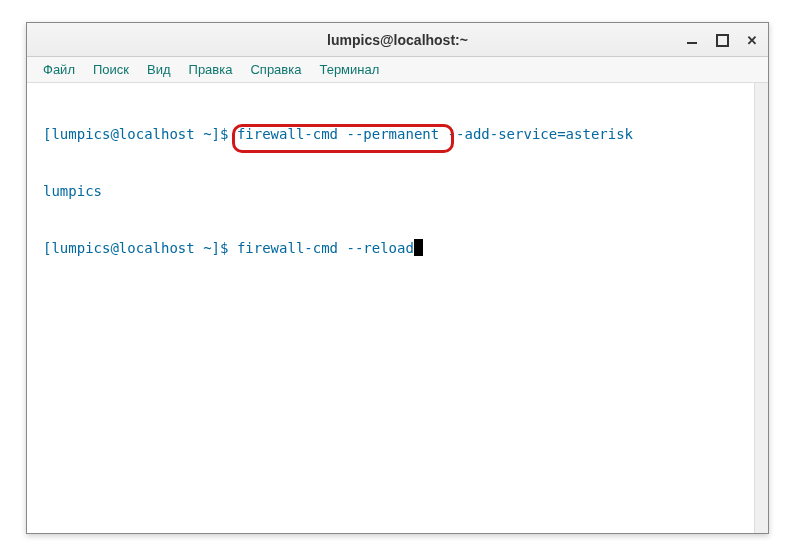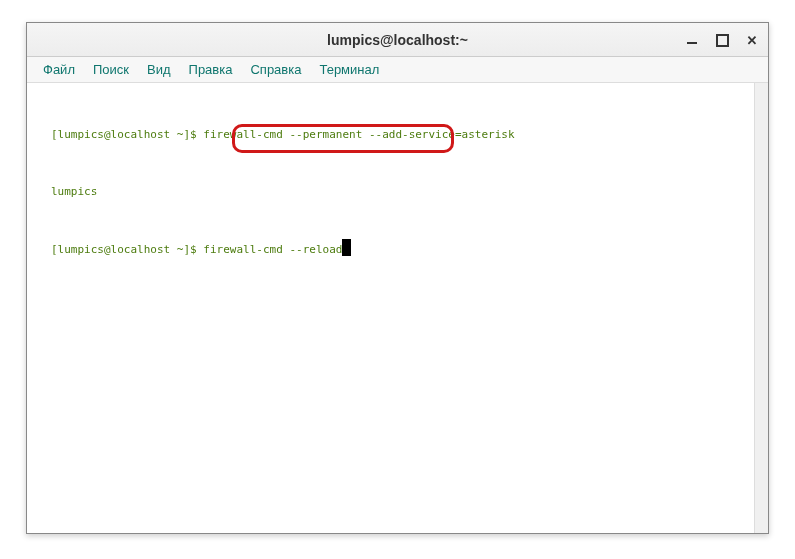--- a/index.html
+++ b/index.html
@@ -70,25 +70,25 @@
   }
   .menu-item {
     font-size: 13px;
     color: #0f766e;
     padding: 2px 8px;
     cursor: pointer;
   }
   .terminal {
     flex: 1;
     background: #ffffff;
-    padding: 4px 24px;
+    padding: 4px 16px;
     font-family: "DejaVu Sans Mono", "Liberation Mono", monospace;
-    font-size: 11px;
+    font-size: 14px;
     line-height: 19px;
-    color: #4d7c0f;
+    color: #0369a1;
     white-space: pre;
     overflow: hidden;
     position: relative;
   }
   .term-line { display: block; }
   .highlight-box {
     position: absolute;
     border: 3px solid #d01818;
     border-radius: 10px;
     pointer-events: none;

